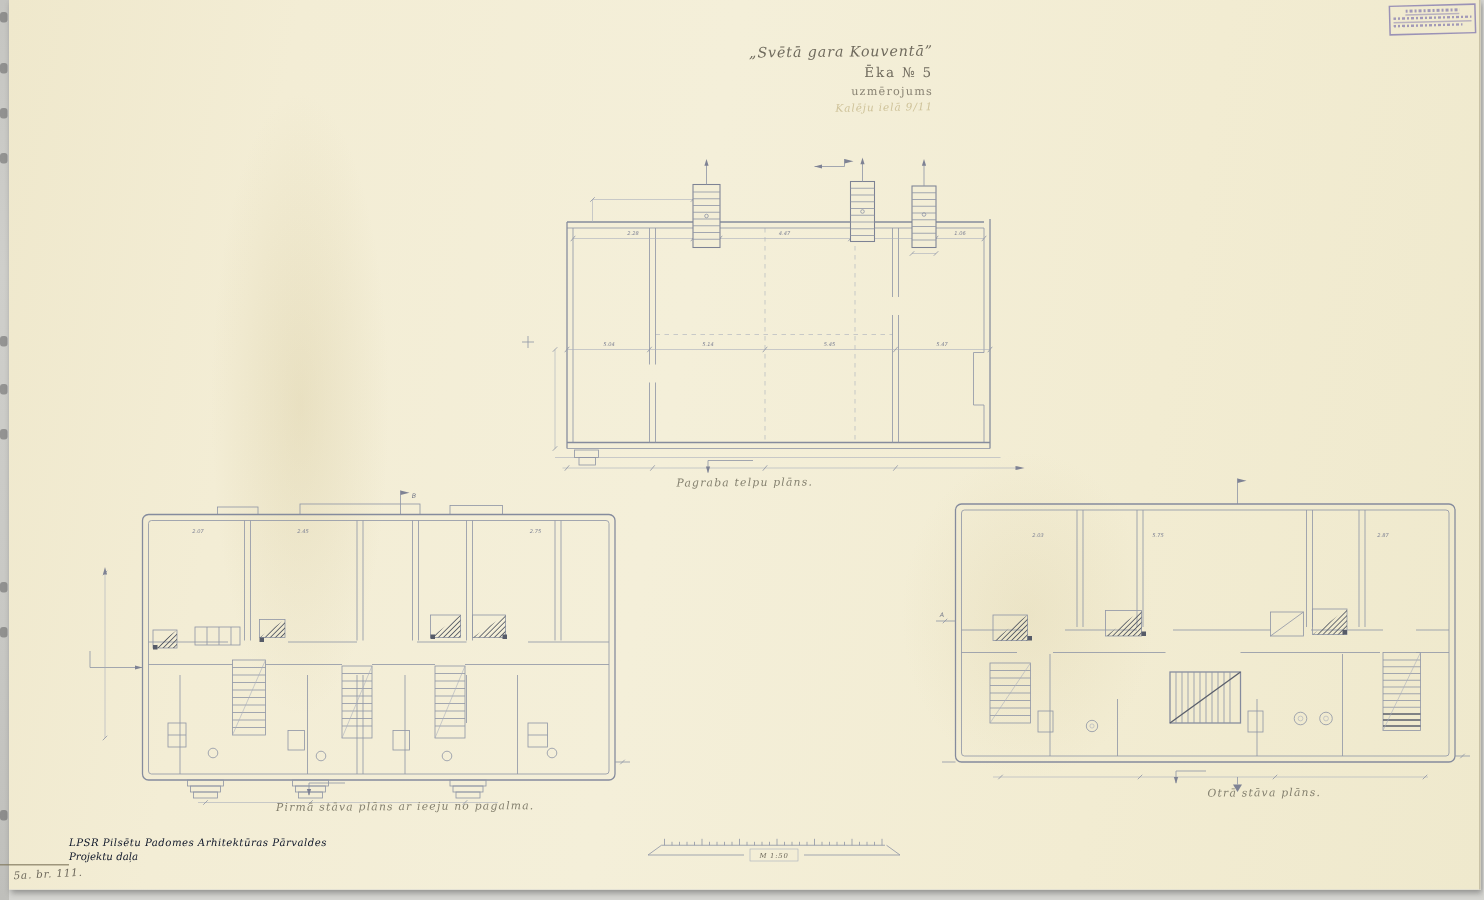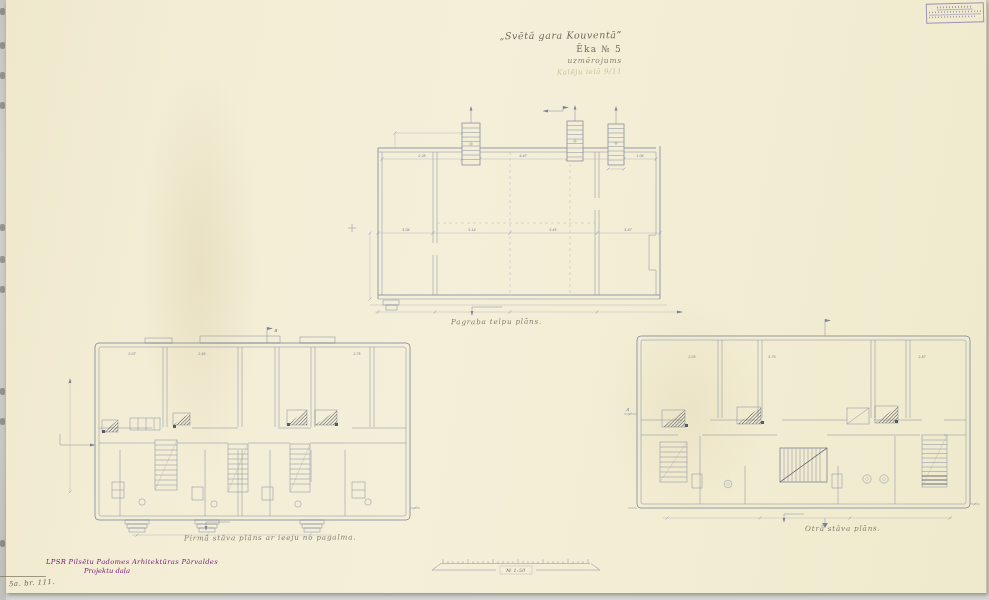--- a/index.html
+++ b/index.html
@@ -14,21 +14,21 @@
     box-shadow:1px 2px 4px rgba(40,40,40,.4);
     border-right:1px solid #c9c2a6;
   }
   .stain{position:absolute;pointer-events:none;}
   .scanner-strip{position:absolute;left:0;top:0;width:6px;height:600px;
     background:linear-gradient(180deg,#c5c5c1,#cfcfcb 30%,#c8c8c4 70%,#bfbfbb);}
   .edge-mark{position:absolute;width:5px;height:7px;border-radius:2px;background:rgba(55,55,58,.38);}
   .title-block{position:absolute;left:438px;top:30px;width:184px;text-align:right;color:#6f6a5d;}
   .t1{font-size:9.5px;font-style:italic;letter-spacing:.6px;transform:rotate(-.6deg);}
   .t2{font-size:9px;letter-spacing:1.2px;margin-top:3px;}
-  .t3{font-size:7.5px;font-style:italic;letter-spacing:.8px;color:#8a8474;margin-top:2px;}
+  .t3{font-size:7.5px;letter-spacing:.8px;color:#8a8474;margin-top:2px;}
   .t4{font-size:7px;font-style:italic;letter-spacing:.6px;color:#cfc39a;margin-top:4px;transform:rotate(-1deg);}
   .stamp{
     position:absolute;left:926px;top:3px;width:58px;height:20px;
     border:1px solid rgba(106,96,168,.7);transform:rotate(-1.5deg);
     padding:1px 2px;box-sizing:border-box;opacity:.9;
   }
   .stamp .srow{height:4px;border-bottom:.5px solid rgba(106,96,168,.45);
     background:repeating-linear-gradient(90deg,rgba(106,96,168,.65) 0 1.4px,transparent 1.4px 3px);
     background-size:auto 1.6px;background-position:center;background-repeat:repeat-x;}
   .stamp .srow.s1{width:70%;margin:0 auto;}
@@ -37,23 +37,23 @@
   .ln{stroke:#9096a6;stroke-width:.55;fill:none;}
   .w{stroke:#858b9d;stroke-width:.85;fill:none;}
   .tn{stroke:#a9aebc;stroke-width:.4;fill:none;}
   .dk{stroke:#5a5f6c;stroke-width:.9;fill:none;}
   .fillp{fill:#f3eed7;}
   .ah{fill:#7e8294;stroke:none;}
   text.dim{font-size:3.4px;fill:#7e8294;font-family:"DejaVu Sans",sans-serif;text-anchor:middle;font-style:italic;}
   text.mk{font-size:4.2px;fill:#6f7486;font-family:"DejaVu Sans",sans-serif;text-anchor:middle;font-style:italic;}
   .caption{position:absolute;font-size:7.2px;font-style:italic;color:#84806f;
     letter-spacing:.8px;white-space:nowrap;transform:rotate(-.4deg);}
-  .org{position:absolute;left:46px;top:558px;color:#701a75;font-style:italic;}
+  .org{position:absolute;left:46px;top:558px;color:#0f172a;font-style:italic;}
   .org .o1{font-size:6.8px;letter-spacing:.3px;}
-  .org .o2{font-size:6.8px;margin-left:38px;margin-top:1px;}
+  .org .o2{font-size:6.8px;margin-top:1px;}
   .corner-mark{position:absolute;left:9px;top:579px;font-size:7px;font-style:italic;
     color:#6f6a5d;transform:rotate(-3deg);letter-spacing:.5px;}
   .fold-line{position:absolute;left:0;top:576px;width:46px;height:1px;background:rgba(130,122,95,.75);}
   .scale-text{font-size:4.6px;fill:#6f6a5d;font-family:"DejaVu Serif",serif;font-style:italic;text-anchor:middle;letter-spacing:.5px;}
 </style>
 </head>
 <body>
 
 <div class="scanner-strip">
   <div class="edge-mark" style="top:8px;"></div>

